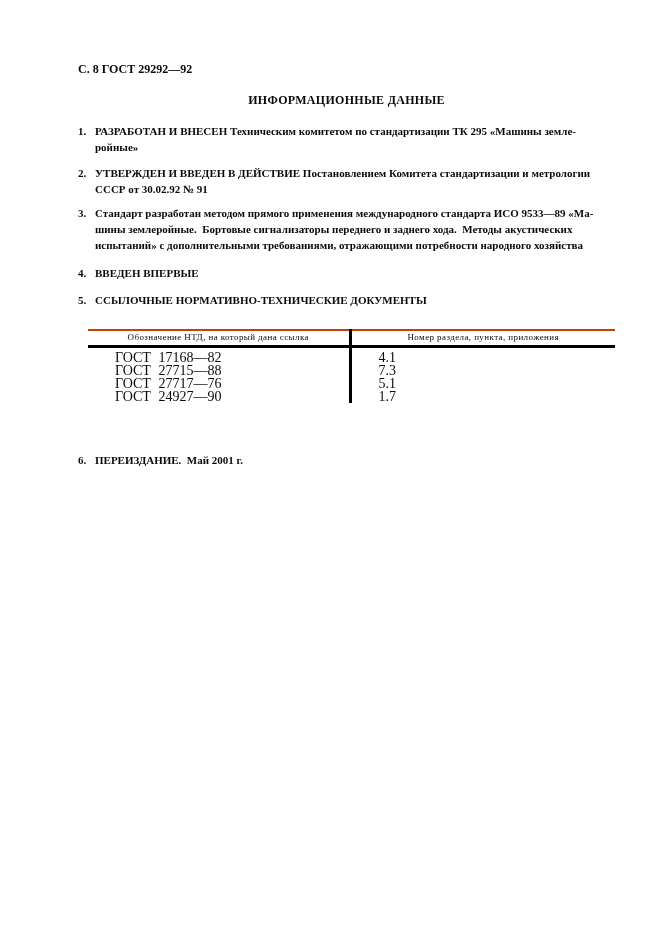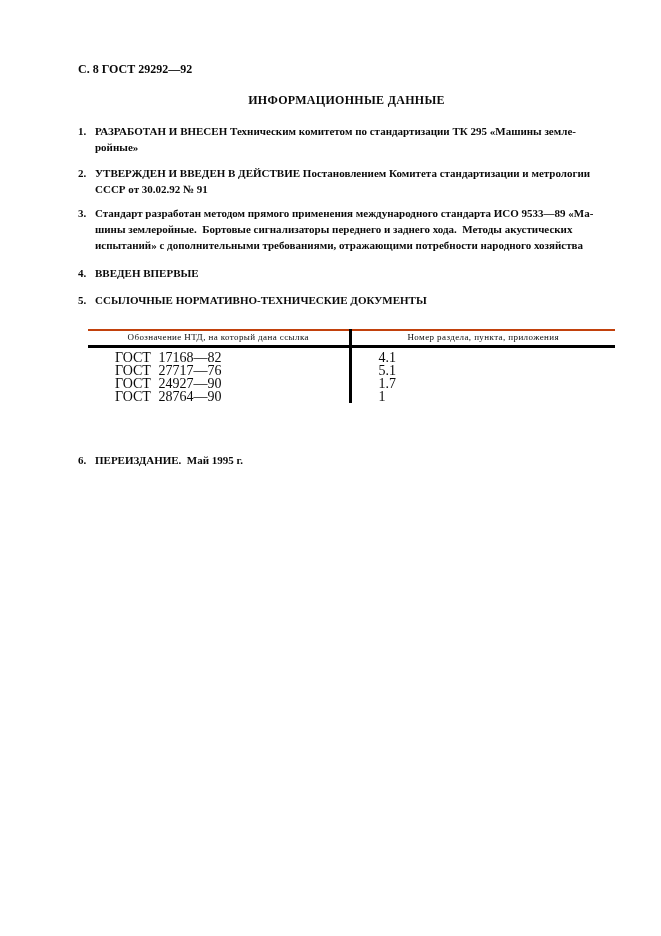--- a/index.html
+++ b/index.html
@@ -101,32 +101,32 @@
         <th class="c1">Обозначение НТД, на который дана ссылка</th>
         <th class="c2">Номер раздела, пункта, приложения</th>
       </tr>
     </thead>
     <tbody>
       <tr>
         <td class="c1">ГОСТ 17168—82</td>
         <td class="c2">4.1</td>
       </tr>
       <tr>
+        <td class="c1">ГОСТ 27715—88</td>
+        <td class="c2">7.3</td>
+      </tr>
+      <tr>
         <td class="c1">ГОСТ 27717—76</td>
         <td class="c2">5.1</td>
       </tr>
       <tr>
         <td class="c1">ГОСТ 24927—90</td>
         <td class="c2">1.7</td>
       </tr>
-      <tr>
-        <td class="c1">ГОСТ 28764—90</td>
-        <td class="c2">1</td>
-      </tr>
     </tbody>
   </table>
 
   <div class="item item-6">
     <span class="num">6.</span>
-    <span class="text">ПЕРЕИЗДАНИЕ.  Май 1995 г.</span>
+    <span class="text">ПЕРЕИЗДАНИЕ.  Май 2001 г.</span>
   </div>
 
 </div>
 
 </body></html>

